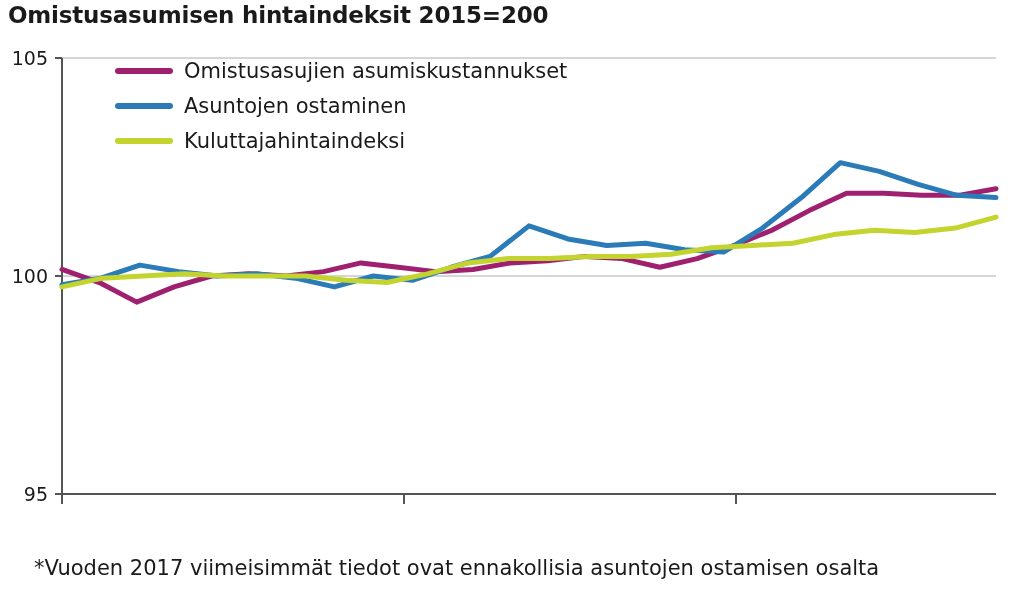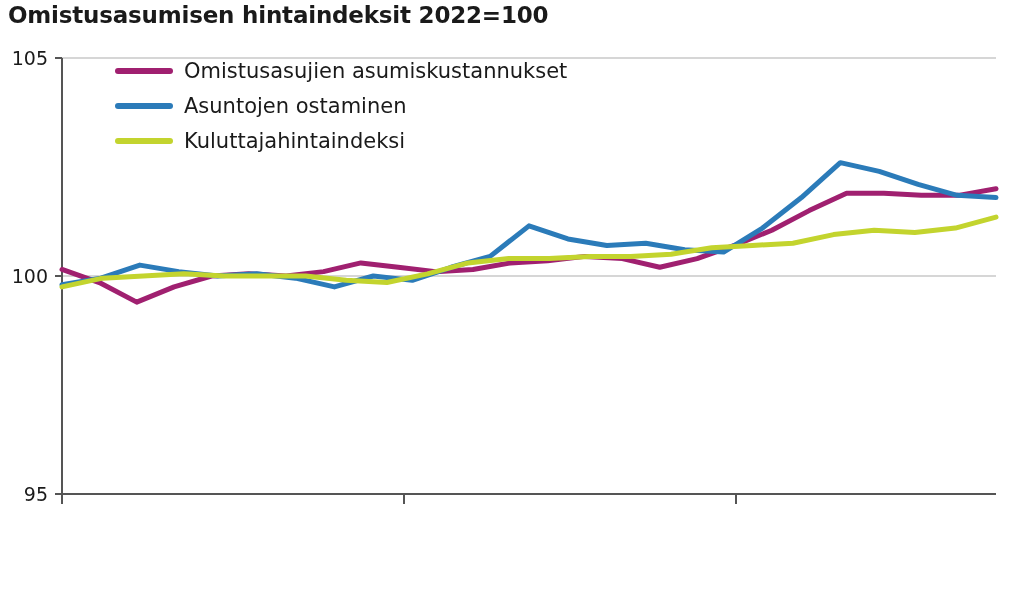--- a/index.html
+++ b/index.html
@@ -56,21 +56,21 @@
     font-size: 21px;
     color: #1a1a1a;
     white-space: nowrap;
   }
 </style>
 </head>
 <body>
 
 <div id="page">
 
-  <div id="chart-title">Omistusasumisen hintaindeksit 2022=100</div>
+  <div id="chart-title">Omistusasumisen hintaindeksit 2015=200</div>
 
   <div id="plot-wrap">
     <svg width="1024" height="470" viewBox="0 0 1024 470">
 
       <line x1="62" y1="14" x2="996" y2="14" stroke="#c8c8c8" stroke-width="1.5"></line>
       <line x1="62" y1="232" x2="996" y2="232" stroke="#c8c8c8" stroke-width="1.5"></line>
       <line x1="62" y1="450" x2="996" y2="450" stroke="#555555" stroke-width="2"></line>
 
       <line x1="62" y1="14" x2="62" y2="450" stroke="#555555" stroke-width="2"></line>
 
@@ -100,14 +100,15 @@
           <line x1="118" y1="27" x2="170" y2="27" stroke="#a02070" stroke-width="6" stroke-linecap="round"></line>
           <text class="legend-label" x="184" y="34">Omistusasujien asumiskustannukset</text>
           <line x1="118" y1="62" x2="170" y2="62" stroke="#2b7bb9" stroke-width="6" stroke-linecap="round"></line>
           <text class="legend-label" x="184" y="69">Asuntojen ostaminen</text>
           <line x1="118" y1="97" x2="170" y2="97" stroke="#c3d42e" stroke-width="6" stroke-linecap="round"></line>
           <text class="legend-label" x="184" y="104">Kuluttajahintaindeksi</text>
         </g>
     </svg>
   </div>
 
+  <div id="footnote">*Vuoden 2017 viimeisimmät tiedot ovat ennakollisia asuntojen ostamisen osalta</div>
 
 </div>
 
 </body></html>

